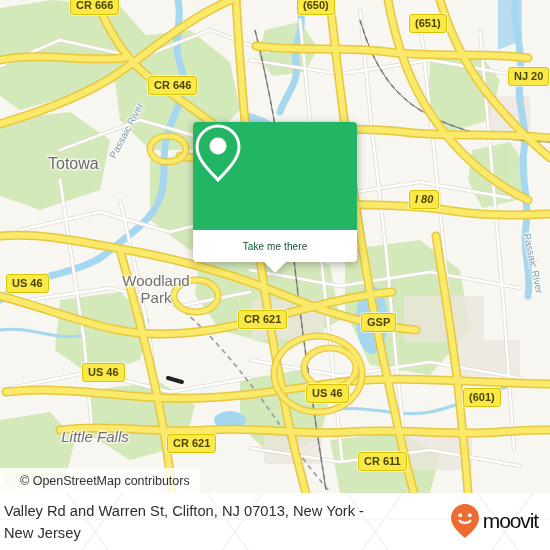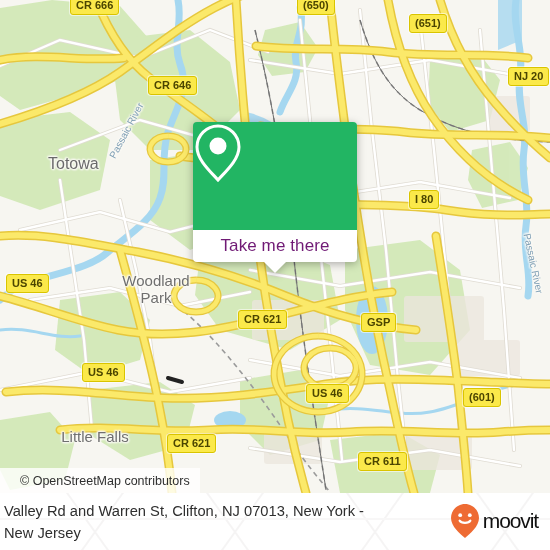--- a/index.html
+++ b/index.html
@@ -37,21 +37,21 @@
   .callout{position:absolute;left:193px;top:122px;width:164px;
            filter:drop-shadow(0 2px 4px rgba(0,0,0,.30));}
   .callout .top{
     background:#22b563;height:108px;border-radius:4px 4px 0 0;
     display:flex;align-items:center;justify-content:center;
   }
   .callout .bottom{
     background:#ffffff;height:32px;border-radius:0 0 4px 4px;
     display:flex;align-items:center;justify-content:center;
   }
-  .callout .bottom span{font-size:17px;color:#701a75;letter-spacing:.1px;}
+  .callout .bottom span{font-size:10px;color:#14532d;letter-spacing:.1px;}
   .callout .tail{
     position:absolute;left:50%;margin-left:-11px;top:140px;
     width:0;height:0;border-left:11px solid transparent;border-right:11px solid transparent;
     border-top:11px solid #ffffff;
   }
 
   
   .attrib{
     position:absolute;left:0;top:468px;height:25px;
     display:flex;align-items:center;
@@ -222,31 +222,31 @@
         <path d="M330 348 a26 20 0 1 0 0.1 0"></path>
         <path d="M168 136 a18 13 0 1 0 0.1 0"></path>
         <path d="M318 336 a44 38 0 1 0 0.1 0"></path>
       </g>
 
       <path d="M168 378 l14 4" stroke="#222" stroke-width="4" stroke-linecap="round" fill="none"></path>
     </svg>
 
     <div class="maplabel city-md" style="left:48px;top:155px;">Totowa</div>
     <div class="maplabel city-sm" style="left:108px;top:272px;width:96px;white-space:normal;">Woodland Park</div>
-    <div class="maplabel city-sm" style="left:56px;top:428px;width:78px;white-space:normal;">Little Falls</div>
+    <div class="maplabel city-sm" style="left:56px;top:428px;width:78px;white-space:normal;font-style:italic;">Little Falls</div>
 
     <div class="maplabel river" style="left:112px;top:152px;transform:rotate(-62deg);transform-origin:left center;">Passaic River</div>
     <div class="maplabel river" style="left:527px;top:228px;transform:rotate(78deg);transform-origin:left center;">Passaic River</div>
 
     <div class="shield" style="left:70px;top:-4px;">CR 666</div>
     <div class="shield" style="left:297px;top:-4px;">(650)</div>
     <div class="shield" style="left:409px;top:14px;">(651)</div>
     <div class="shield" style="left:148px;top:76px;">CR 646</div>
     <div class="shield" style="left:508px;top:67px;">NJ 20</div>
-    <div class="shield" style="left:409px;top:190px;">I 80</div>
+    <div class="shield" style="left:409px;top:190px;font-style:italic;">I 80</div>
     <div class="shield" style="left:6px;top:274px;">US 46</div>
     <div class="shield" style="left:238px;top:310px;">CR 621</div>
     <div class="shield" style="left:361px;top:313px;">GSP</div>
     <div class="shield" style="left:82px;top:363px;">US 46</div>
     <div class="shield" style="left:306px;top:384px;">US 46</div>
     <div class="shield" style="left:463px;top:388px;">(601)</div>
     <div class="shield" style="left:167px;top:434px;">CR 621</div>
     <div class="shield" style="left:358px;top:452px;">CR 611</div>
 
     <div class="callout">

